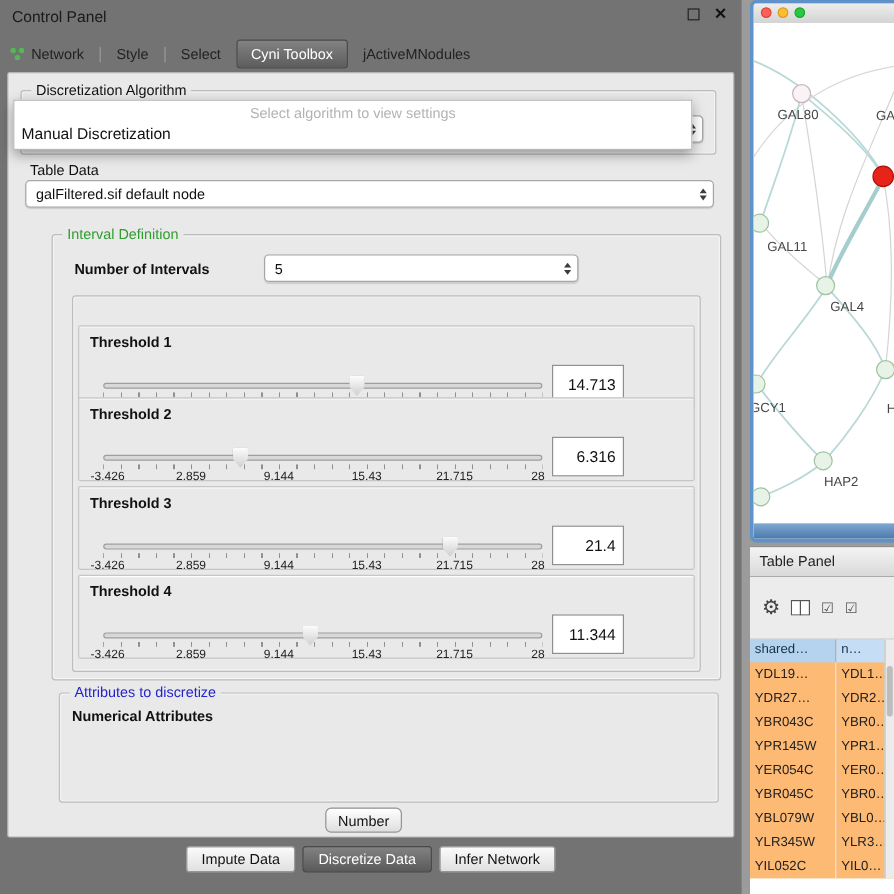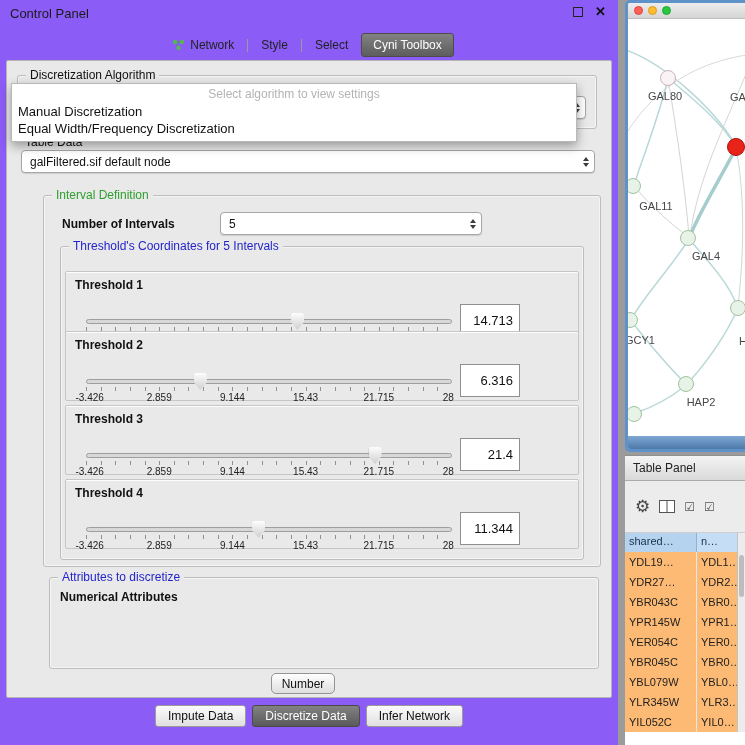--- a/index.html
+++ b/index.html
@@ -1,27 +1,27 @@
 <!DOCTYPE html>
 <html><head>
 <meta charset="utf-8">
 <style>
   *{box-sizing:border-box;margin:0;padding:0}
   html,body{width:745px;height:745px;overflow:hidden}
   body{font-family:"Liberation Sans",sans-serif;background:#9b9b9b}
   #stage{position:relative;width:745px;height:745px;overflow:hidden;background:#9b9b9b}
 
   
-  .control-panel{position:absolute;left:0;top:0;width:618px;height:745px;background:#8b5cf6}
+  .control-panel{position:absolute;left:0;top:0;width:618px;height:745px;background:#737373}
   .titlebar{position:absolute;left:0;top:0;right:0;height:26px;display:flex;align-items:center;padding:0 10px;font-size:13px;color:#1a1a1a}
   .win-controls{position:absolute;right:12px;top:7px;display:flex;gap:12px;align-items:center}
   .float-box{width:10px;height:10px;border:1.6px solid #222;display:inline-block}
   .close-x{font-size:13px;font-weight:bold;color:#111;line-height:10px}
 
-  .top-tabs{position:absolute;left:0;top:33px;width:618px;display:flex;justify-content:center;align-items:center;gap:5px;font-size:12px;color:#222}
+  .top-tabs{position:absolute;left:0;top:33px;width:618px;display:flex;align-items:center;gap:5px;font-size:12px;color:#222}
   .tab{padding:4px 8px;display:flex;align-items:center;gap:5px;cursor:default;white-space:nowrap}
   .tab.active{background:linear-gradient(#828282,#5d5d5d);color:#fff;border:1px solid #4c4c4c;border-radius:3px;padding:4px 11px}
   .tab-sep{width:1px;height:13px;background:#9a9a9a}
 
   .main-panel{position:absolute;left:6px;top:60px;width:606px;height:638px;border:1px solid #b5b5b5;border-radius:2px;background:#e9e9e9}
 
   .groupbox{position:absolute;border:1px solid #bdbdbd;border-radius:3px;box-shadow:inset 0 0 0 1px rgba(255,255,255,.55)}
   .groupbox>.legend{position:absolute;top:-8px;left:8px;background:#e9e9e9;padding:0 4px;font-size:12px;color:#111;white-space:nowrap}
   .legend.green{color:#2e9e2e}
   .legend.blue{color:#2424cc}
@@ -139,39 +139,41 @@
       <span class="tab">
           <span>Style</span>
         </span>
       <span class="tab-sep"></span>
       <span class="tab">
           <span>Select</span>
         </span>
       <span class="tab active">
           <span>Cyni Toolbox</span>
         </span>
+      <span class="tab">
+          <span>jActiveMNodules</span>
+        </span>
     </div>
 
     <div class="main-panel">
 
       <div class="groupbox algo-group">
         <span class="legend">Discretization Algorithm</span>
         <div class="combo algo-combo">
           <span class="txt"></span>
           <span class="arrows">
               <span class="arrow-up"></span>
               <span class="arrow-down"></span>
             </span>
         </div>
       </div>
 
       <div class="algo-popup">
         <div class="popup-header">Select algorithm to view settings</div>
         <div class="popup-item bold">Manual Discretization</div>
-        <div class="popup-item">Equal Width/Frequency Discretization</div>
       </div>
 
       <div class="form-label table-data-label">Table Data</div>
       <div class="combo table-data-combo">
         <span class="txt">galFiltered.sif default node</span>
         <span class="arrows">
             <span class="arrow-up"></span>
             <span class="arrow-down"></span>
           </span>
       </div>
@@ -181,21 +183,20 @@
         <div class="form-label bold num-label">Number of Intervals</div>
         <div class="combo num-combo">
           <span class="txt">5</span>
           <span class="arrows">
               <span class="arrow-up"></span>
               <span class="arrow-down"></span>
             </span>
         </div>
 
         <div class="groupbox thr-group">
-          <span class="legend blue">Threshold's Coordinates for 5 Intervals</span>
 
           <div class="t-box tb0">
             <div class="t-label">Threshold 1</div>
             <div class="slider-area">
               <div class="track">
                 <div class="thumb" style="left: 57.7%;"></div>
               </div>
               <div class="ticks"></div>
               <div class="scale">
                 <span class="p0">-3.426</span>

